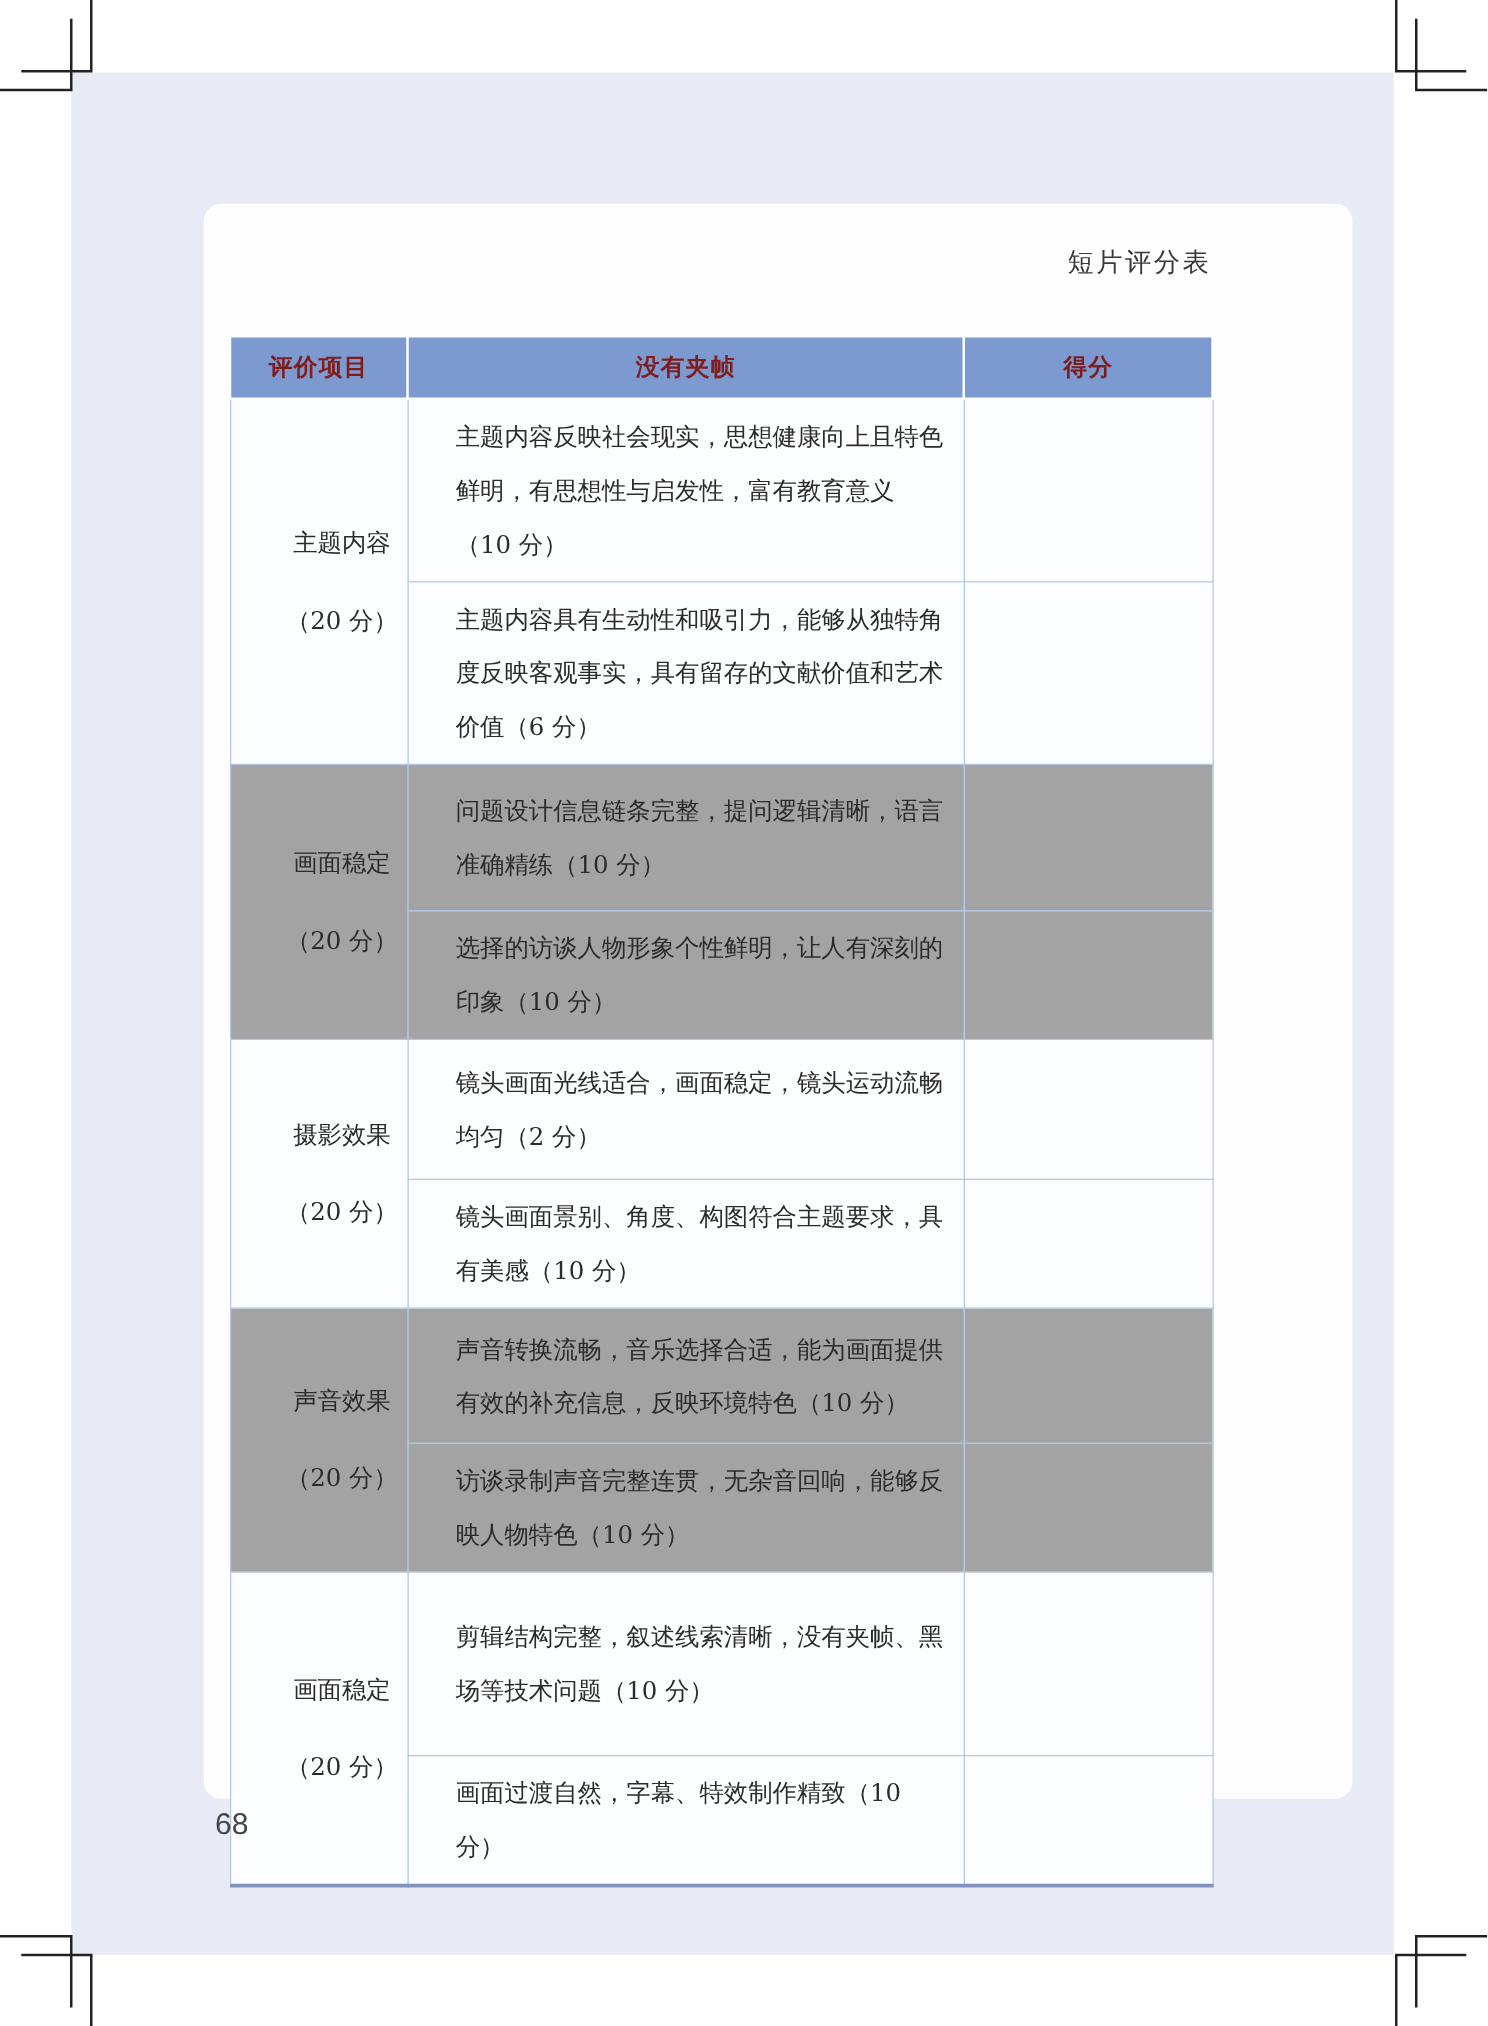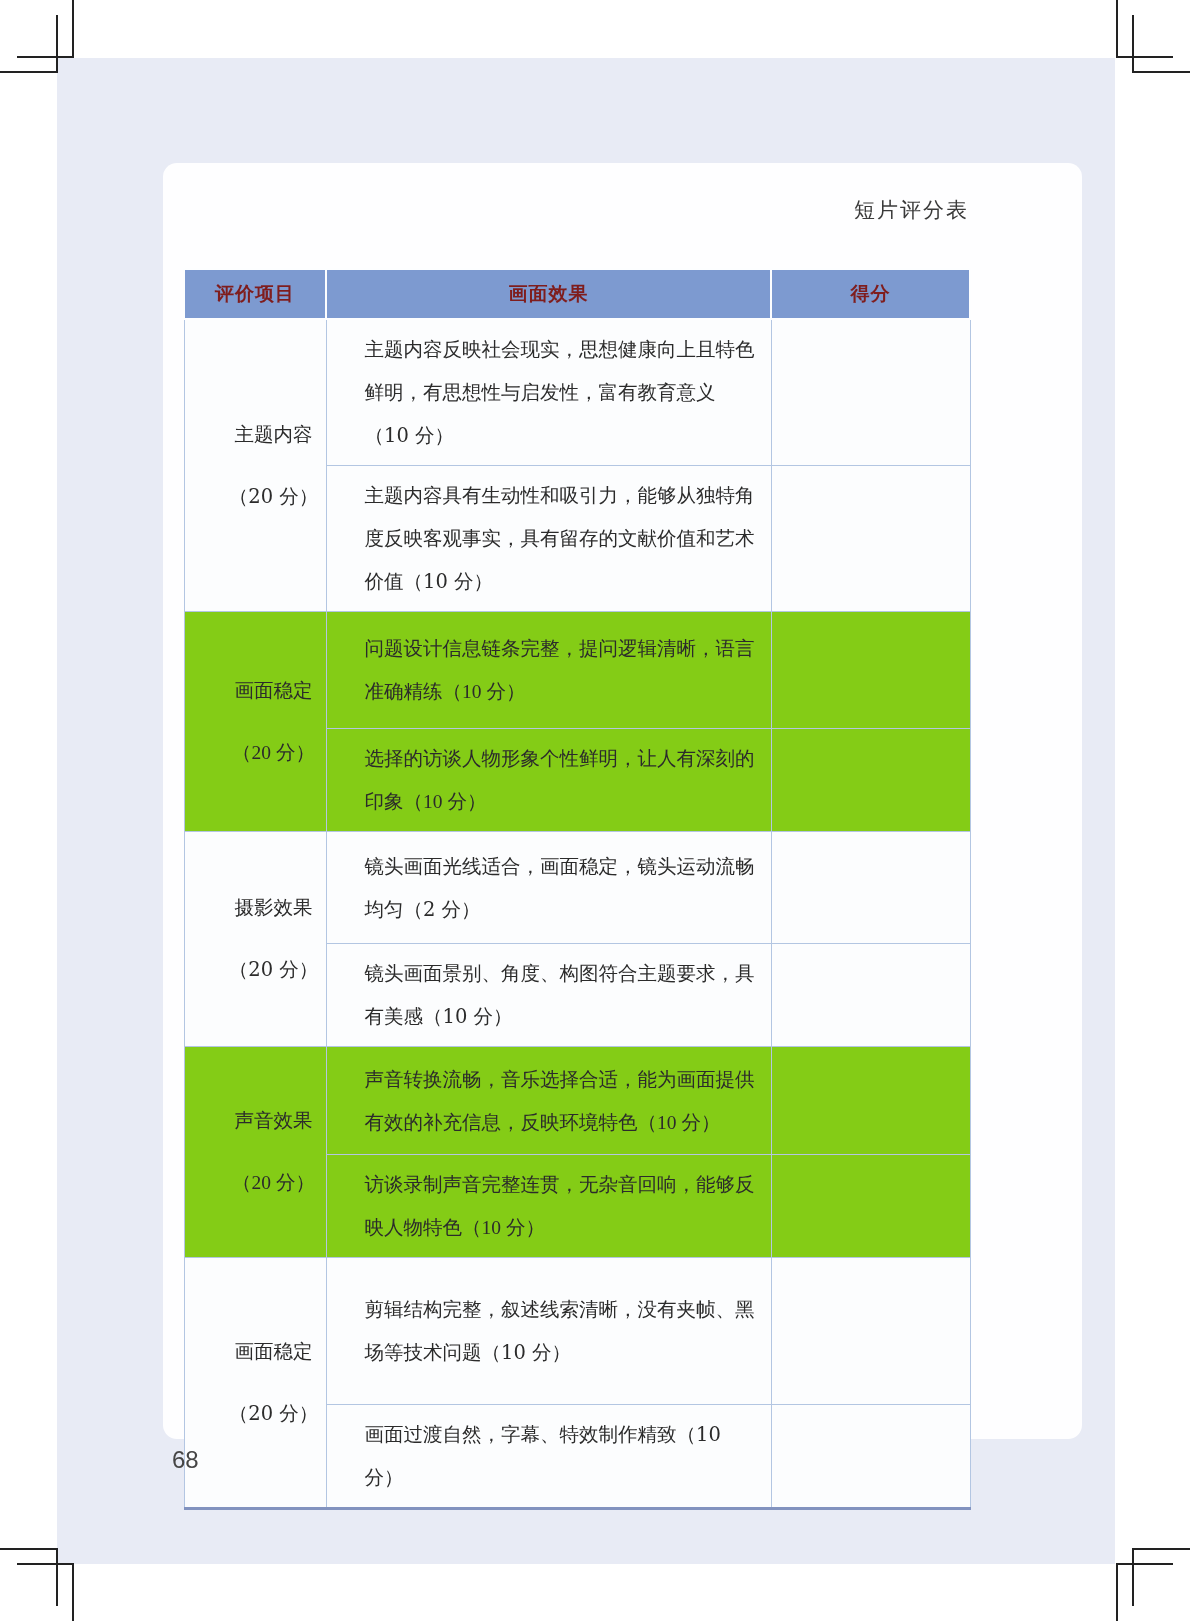--- a/index.html
+++ b/index.html
@@ -27,21 +27,21 @@
     border-bottom:3px solid #8293bf;
   }
   table.score th{
     background:#7d9ad0;color:#7f1d1d;font-size:19px;font-weight:600;
     border:2px solid #fdfeff;letter-spacing:1px;text-align:center;
   }
   tr.h{height:50px;}
   table.score td{
     border:1px solid #b3c6e2;vertical-align:middle;padding-left:38px;
   }
-  tr.tint td{background:#84cc16;font-family:Liberation Serif, serif;}
+  tr.tint td{background:#a3a3a3;}
   tr.plain td{background:#fcfdfe;}
   td.crit{
     font-family:"DejaVu Serif",serif;font-size:19.5px;line-height:43px;
     color:#2b2b2b;padding:8px 12px 8px 16px;text-align:left;
   }
   td.lab{
     font-family:"DejaVu Serif",serif;font-size:19.5px;color:#2b2b2b;
     text-align:center;
   }
   td.lab .lab-line{line-height:34px;}
@@ -62,34 +62,34 @@
 
 <table class="score">
   <colgroup>
     <col style="width:142px">
       <col style="width:445px">
       <col style="width:199px">
   </colgroup>
   <tbody>
   <tr class="h">
     <th>评价项目</th>
-    <th>画面效果</th>
+    <th>没有夹帧</th>
     <th>得分</th>
   </tr>
 
   <tr class="plain" style="height:112px">
     <td class="lab" rowspan="2">
       <div class="lab-line">主题内容</div>
       <div class="lab-line">（20 分）</div>
     </td>
     <td class="crit">主题内容反映社会现实，思想健康向上且特色鲜明，有思想性与启发性，富有教育意义（10 分）</td>
     <td class="sc"></td>
   </tr>
   <tr class="plain" style="height:133px">
-    <td class="crit">主题内容具有生动性和吸引力，能够从独特角度反映客观事实，具有留存的文献价值和艺术价值（10 分）</td>
+    <td class="crit">主题内容具有生动性和吸引力，能够从独特角度反映客观事实，具有留存的文献价值和艺术价值（6 分）</td>
     <td class="sc"></td>
   </tr>
 
   <tr class="tint" style="height:117px">
     <td class="lab" rowspan="2">
       <div class="lab-line">画面稳定</div>
       <div class="lab-line">（20 分）</div>
     </td>
     <td class="crit">问题设计信息链条完整，提问逻辑清晰，语言准确精练（10 分）</td>
     <td class="sc"></td>

